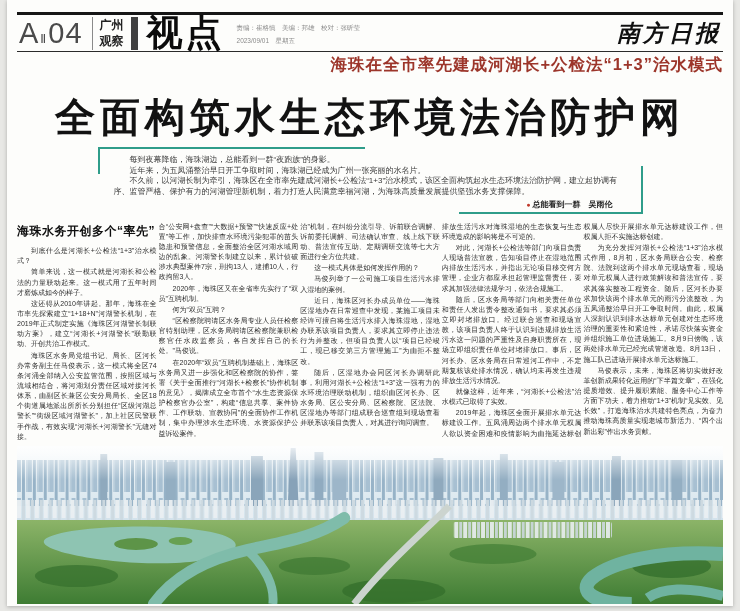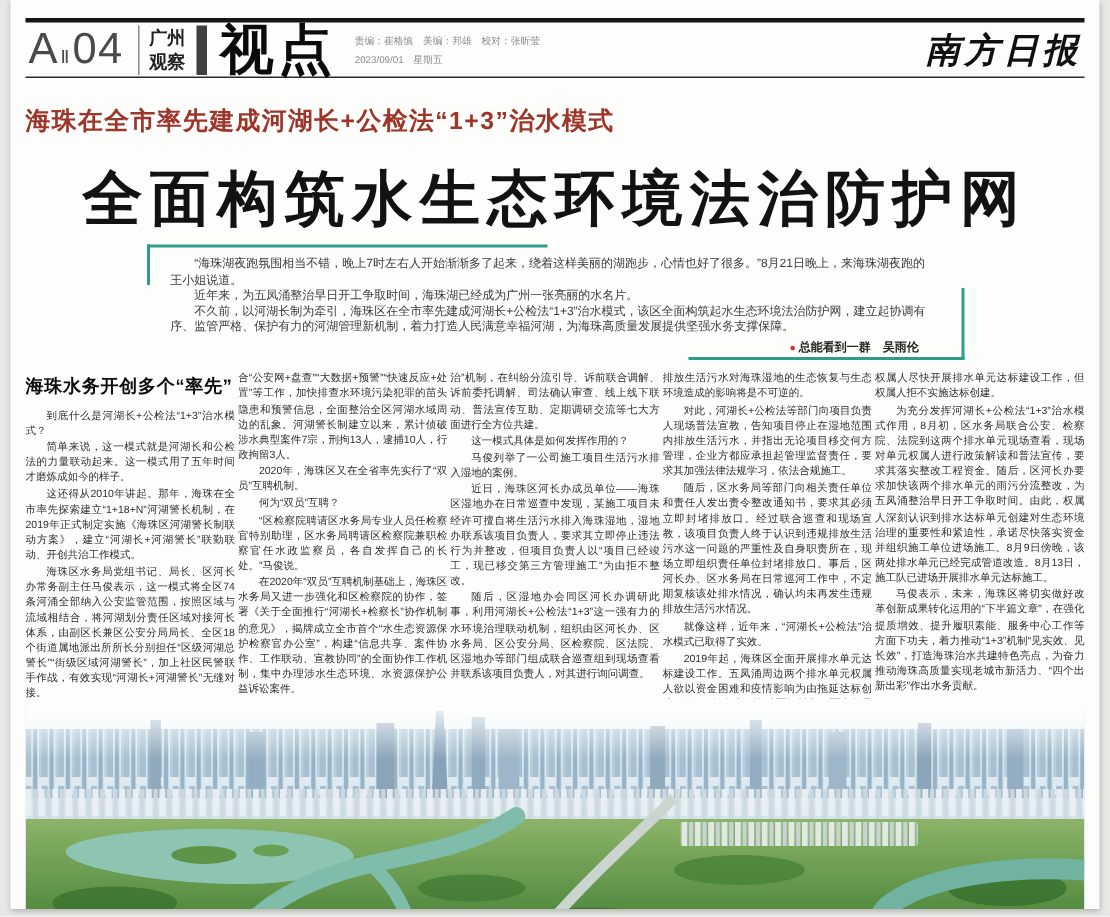--- a/index.html
+++ b/index.html
@@ -30,21 +30,21 @@
   .colname { font-size:36px; font-weight:900; color:#0b0b0b; letter-spacing:3px; }
   .credits { margin-left:12px; font-size:6.5px; color:#8b8b8b; line-height:2.0; }
   .masthead {
     margin-left:auto;
     font-family:"Liberation Serif","DejaVu Serif",serif;
     font-style:italic; font-weight:bold;
     font-size:23px; color:#101010; letter-spacing:3px;
   }
   .header-rule { border-top:1px solid #2b2b2b; }
   
-  .kicker { margin-top:18px; text-align:left; font-size:16.5px; font-weight:bold; color:#9c352a; letter-spacing:1px; }
+  .kicker { margin-top:2px; text-align:right; font-size:16.5px; font-weight:bold; color:#9c352a; letter-spacing:1px; }
   .main-headline { margin-top:21px; text-align:center; font-size:40px; line-height:1; font-weight:900; color:#121212; letter-spacing:5px; }
   
   .intro {
     position:relative; width:545px; margin:10px auto 0;
     padding:8px 22px 3px 16px;
     font-size:8px; line-height:1.32; color:#3a3a3a;
   }
   .intro::before {
     content:""; position:absolute; left:0; top:0;
     width:265px; height:25px;
@@ -94,21 +94,21 @@
     <div class="masthead">南方日报</div>
   </div>
 
   <div class="header-rule"></div>
 
   <div class="kicker">海珠在全市率先建成河湖长+公检法“1+3”治水模式</div>
   <div class="main-headline">全面构筑水生态环境法治防护网</div>
 
   <div class="intro">
     <div>
-        <p>“海珠湖夜跑氛围相当不错，晚上7时左右人开始渐渐多了起来，绕着这样美丽的湖跑步，心情也好了很多。”8月21日晚上，来海珠湖夜跑的王小姐说道。</p>
+        <p>每到夜幕降临，海珠湖边，总能看到一群“夜跑族”的身影。</p>
         <p>近年来，为五凤涌整治早日开工争取时间，海珠湖已经成为广州一张亮丽的水名片。</p>
         <p>不久前，以河湖长制为牵引，海珠区在全市率先建成河湖长+公检法“1+3”治水模式，该区全面构筑起水生态环境法治防护网，建立起协调有序、监管严格、保护有力的河湖管理新机制，着力打造人民满意幸福河湖，为海珠高质量发展提供坚强水务支撑保障。</p>
       </div>
     <div class="intro-byline">
       <span class="dot">●</span><span>总能看到一群　吴雨伦</span>
     </div>
   </div>
 
   <div class="columns">
     <div class="col">

